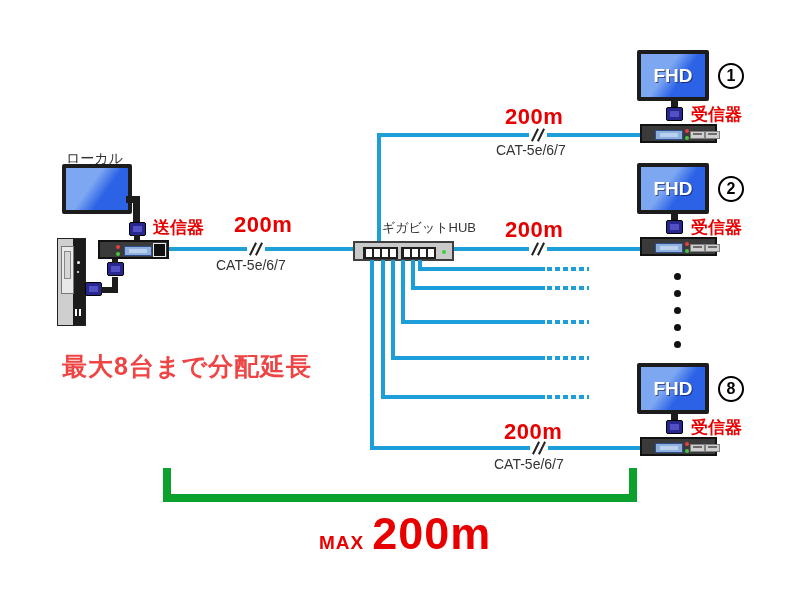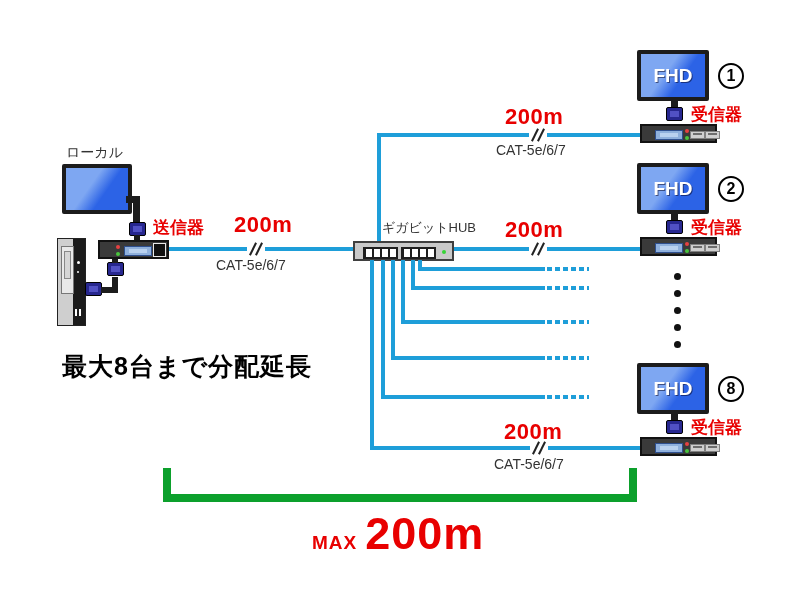--- a/index.html
+++ b/index.html
@@ -13,21 +13,21 @@
   .brk{width:18px;height:14px;background:#fff;}
   .brk i{position:absolute;top:0;width:2px;height:14px;background:#222;transform:rotate(26deg);}
   .brk i:first-child{left:5px;}
   .brk i:last-child{left:11px;}
   
   .red{color:#E80000;font-weight:bold;}
   .dist{font-size:22px;letter-spacing:.5px;}
   .cat{font-size:14px;color:#333;}
   .small-label{font-size:14px;color:#333;}
   .dev-label{font-size:17px;}
-  .note{font-size:25px;font-weight:bold;color:#000000;letter-spacing:1px;}
+  .note{font-size:25px;font-weight:bold;color:#ef4444;letter-spacing:1px;}
   
   .monitor{box-sizing:border-box;border:4px solid #1c1c1c;border-radius:2px;
            background:linear-gradient(125deg,#7ea7f2 0%,#7ea7f2 40%,#2c63e6 62%);}
   .fhd{width:100%;height:100%;display:flex;align-items:center;justify-content:center;
        color:#fff;font-weight:bold;font-size:19px;text-shadow:1px 1px 0 rgba(10,10,40,.55);}
   
   .device{box-sizing:border-box;background:#3a3a3a;border:2px solid #121212;}
   .vga-port{position:absolute;width:26px;height:8px;background:#8fb0dc;border:1px solid #2e4f8e;}
   .vga-port:after{content:"";position:absolute;left:4px;top:2px;right:4px;bottom:2px;background:#b9d1ef;}
   .led{position:absolute;width:4px;height:4px;border-radius:50%;}
@@ -55,29 +55,29 @@
                background:linear-gradient(90deg,#fff 0 2px,transparent 2px 4px,#fff 4px 6px,transparent 6px);}
   
   .badge{box-sizing:border-box;width:26px;height:26px;border:2px solid #000;border-radius:50%;
          display:flex;align-items:center;justify-content:center;font-size:16px;font-weight:bold;color:#000;}
   
   .dot{width:7px;height:7px;background:#111;border-radius:50%;}
   
   .bracket{box-sizing:border-box;width:474px;height:34px;
            border-left:8px solid #0CA02C;border-right:8px solid #0CA02C;border-bottom:8px solid #0CA02C;}
   .maxrow{display:flex;align-items:baseline;gap:8px;}
-  .maxrow .pre{font-size:19px;font-weight:bold;color:#E80000;letter-spacing:1px;}
+  .maxrow .pre{font-size:19px;font-weight:bold;color:#E80000;letter-spacing:1px;margin-left:7px;}
   .maxrow .val{font-size:45px;font-weight:bold;color:#E80000;letter-spacing:1px;}
 </style>
 </head>
 <body>
 
 <div id="canvas">
 
-  <div class="abs small-label" style="left:66px;top:144px;">ローカル</div>
+  <div class="abs small-label" style="left:66px;top:150px;">ローカル</div>
 
   <div class="abs monitor" style="left:62px;top:164px;width:70px;height:50px;"></div>
 
   <div class="abs stem" style="left:126px;top:196px;width:14px;height:7px;"></div>
   <div class="abs stem" style="left:133px;top:196px;width:7px;height:26px;"></div>
   <div class="abs plug" style="left:129px;top:222px;"></div>
   <div class="abs stem" style="left:134px;top:235px;width:6px;height:6px;"></div>
 
   <div class="abs tower" style="left:57px;top:238px;width:27px;height:86px;">
     <div class="slot"></div>

